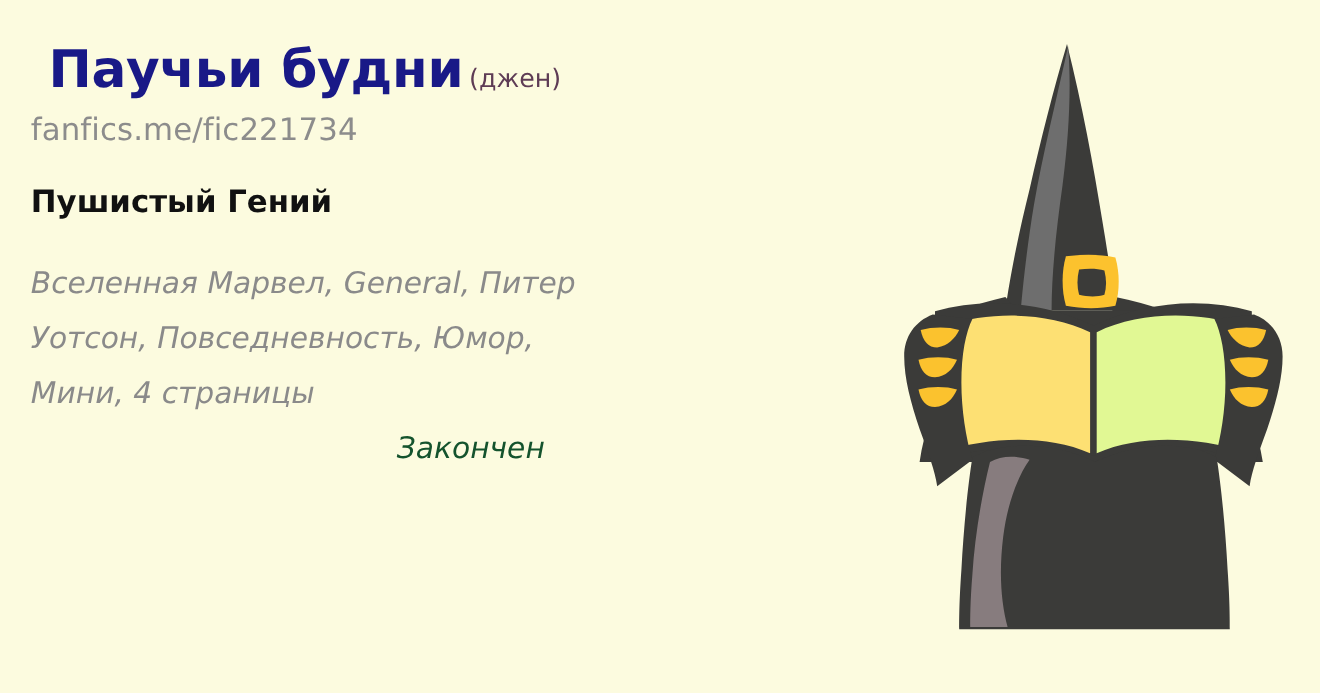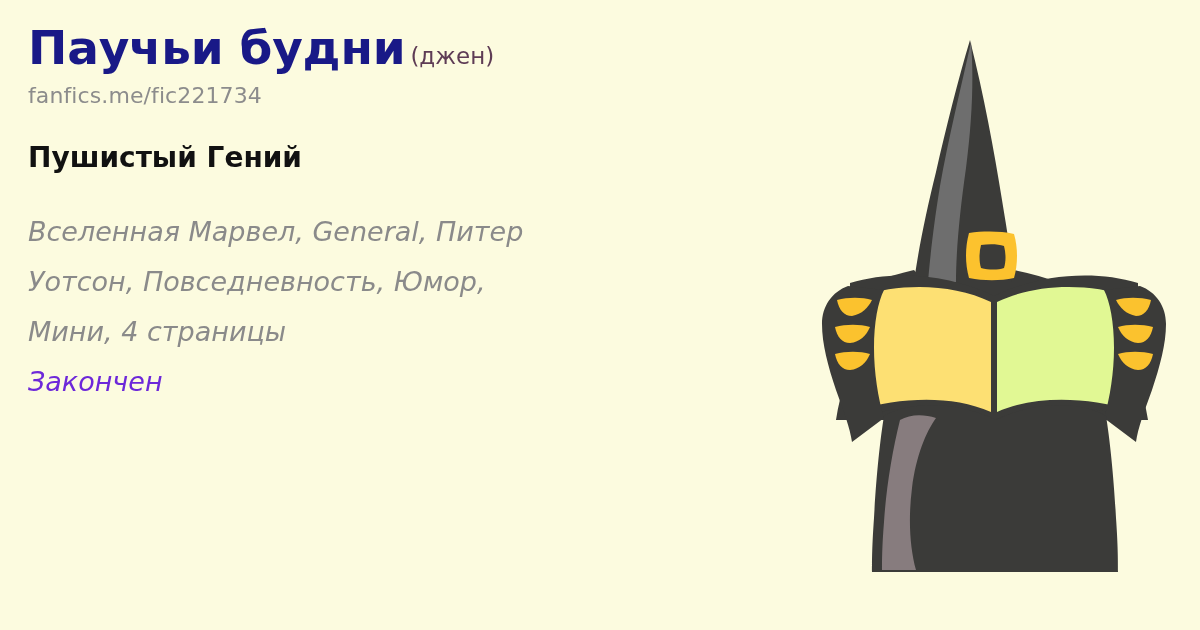--- a/index.html
+++ b/index.html
@@ -26,41 +26,41 @@
     position: absolute;
     left: 28px;
     top: 24px;
     width: 800px;
   }
 
   #title-row {
     display: block;
     white-space: nowrap;
     line-height: 1.0;
-    margin: 0;
+    margin: 16px;
     padding: 0;
   }
   #fic-title {
     font-size: 47px;
     font-weight: bold;
     color: #191987;
     letter-spacing: -0.2px;
     vertical-align: baseline;
   }
   #fic-category {
     font-size: 23px;
     font-weight: normal;
     color: #5e3c55;
     vertical-align: baseline;
     margin-left: 5px;
   }
 
   #fic-url {
     display: block;
-    font-size: 22px;
+    font-size: 28px;
     color: #8c8c8c;
     margin-top: 13px;
     line-height: 1.1;
     letter-spacing: 0.1px;
   }
 
   #fic-author {
     display: block;
     font-size: 28px;
     font-weight: bold;
@@ -74,21 +74,22 @@
     font-style: italic;
   }
   .meta-line {
     display: block;
     font-size: 27px;
     color: #8a8a8a;
     line-height: 50px;
     white-space: nowrap;
   }
   .meta-line.status {
-    color: #6d28d9;
+    color: #14532d;
+    text-align: center;
   }
 
   
   #illustration {
     position: absolute;
     left: 788px;
     top: 0px;
     width: 412px;
     height: 630px;
   }

